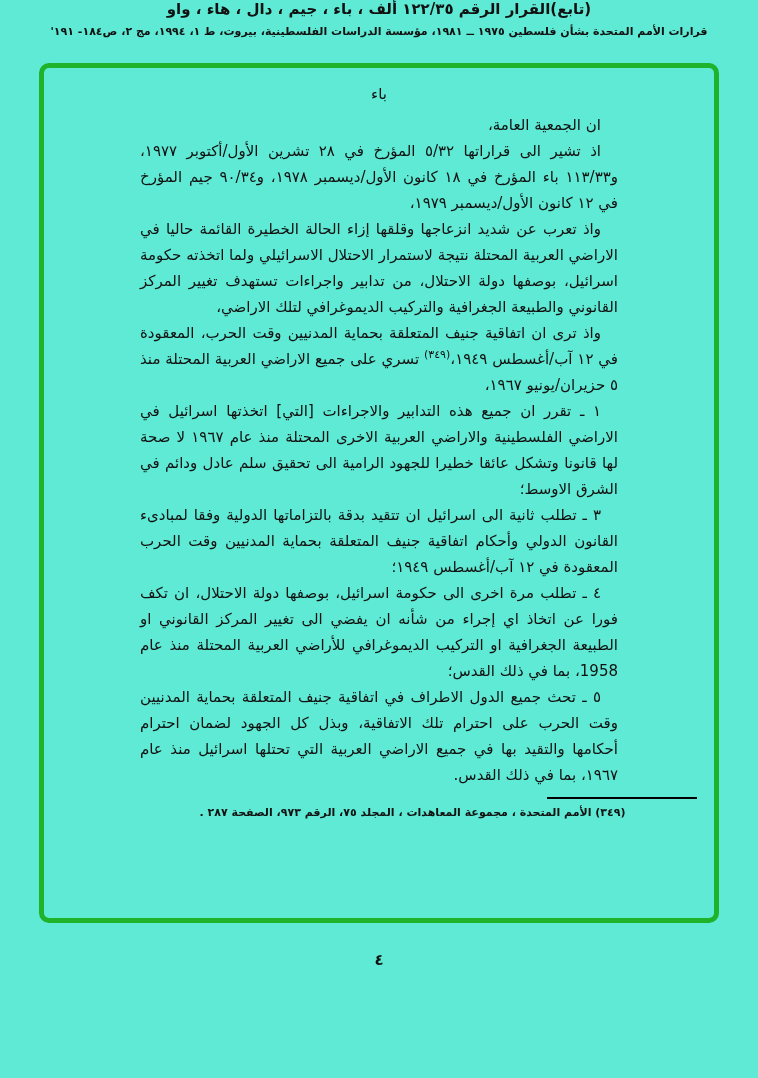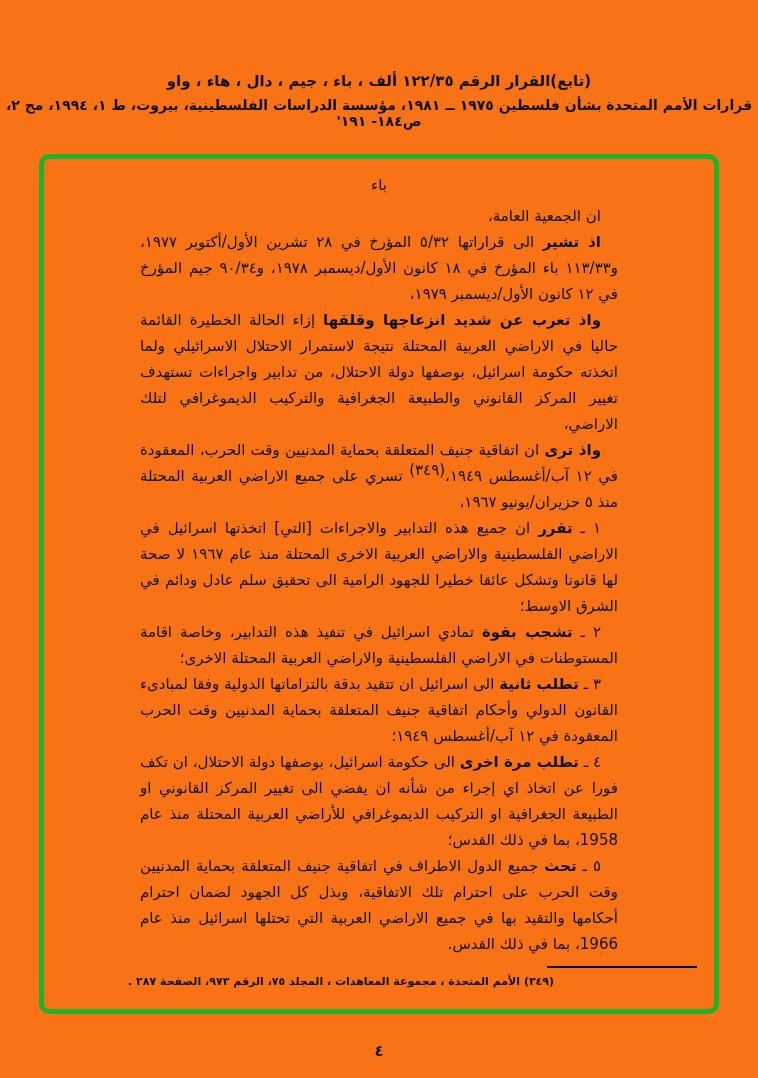--- a/index.html
+++ b/index.html
@@ -5,39 +5,38 @@
   html, body {
     margin: 0;
     padding: 0;
     background: #ffffff;
   }
   .page {
     position: relative;
     width: 758px;
     height: 1078px;
     margin: 0 auto;
-    background: #f97316;
+    background: #5eead4;
     overflow: hidden;
     font-family: "DejaVu Sans", sans-serif;
     color: #111111;
     box-sizing: border-box;
-    padding-top: 72px;
   }
   .hdr {
     text-align: center;
     direction: rtl;
   }
   .hdr-title {
     font-size: 15px;
     font-weight: 700;
     letter-spacing: 0.2px;
   }
   .hdr-source {
     margin-top: 7px;
-    font-size: 14px;
+    font-size: 11px;
     font-weight: 700;
   }
   .green-box {
     box-sizing: border-box;
     width: 680px;
     height: 860px;
     margin: 25px auto 2px auto;
     border: 5px solid #1eb32b;
     border-radius: 10px;
     padding: 13px 96px 0 96px;
@@ -54,41 +53,41 @@
     margin: 0;
     font-size: 15px;
     line-height: 26px;
     text-align: justify;
     text-indent: 17px;
   }
   .opening {
     font-weight: 400;
   }
   .lead {
-    font-weight: 700;
+    font-weight: 400;
   }
   .fn-ref {
-    font-size: 15px;
+    font-size: 11px;
     vertical-align: super;
     line-height: 0;
   }
   .footnote-block {
     margin: 9px -79px 0 -12px;
     direction: rtl;
   }
   .fn-rule {
     width: 150px;
     height: 2px;
     background: #000000;
     margin: 0 0 6px auto;
   }
   .fn-text {
     font-size: 11px;
     font-weight: 700;
-    text-align: left;
+    text-align: center;
     white-space: nowrap;
     line-height: 15px;
   }
   .page-number {
     margin-top: 28px;
     text-align: center;
     font-size: 15px;
     font-weight: 700;
   }
 </style>
@@ -109,27 +108,26 @@
       <p class="opening">ان الجمعية العامة،</p>
 
       <p><span class="lead">اذ تشير</span><span> الى قراراتها ٥/٣٢ المؤرخ في ٢٨ تشرين الأول/أكتوبر ١٩٧٧، و١١٣/٣٣ باء المؤرخ في ١٨ كانون الأول/ديسمبر ١٩٧٨، و٩٠/٣٤ جيم المؤرخ في ١٢ كانون الأول/ديسمبر ١٩٧٩،</span></p>
 
       <p><span class="lead">واذ تعرب عن شديد انزعاجها وقلقها</span><span> إزاء الحالة الخطيرة القائمة حاليا في الاراضي العربية المحتلة نتيجة لاستمرار الاحتلال الاسرائيلي ولما اتخذته حكومة اسرائيل، بوصفها دولة الاحتلال، من تدابير واجراءات تستهدف تغيير المركز القانوني والطبيعة الجغرافية والتركيب الديموغرافي لتلك الاراضي،</span></p>
 
       <p><span class="lead">واذ ترى</span><span> ان اتفاقية جنيف المتعلقة بحماية المدنيين وقت الحرب، المعقودة في ١٢ آب/أغسطس ١٩٤٩،</span><sup class="fn-ref">(٣٤٩)</sup><span> تسري على جميع الاراضي العربية المحتلة منذ ٥ حزيران/يونيو ١٩٦٧،</span></p>
 
       <p><span>١ ـ </span><span class="lead">تقرر</span><span> ان جميع هذه التدابير والاجراءات [التي] اتخذتها اسرائيل في الاراضي الفلسطينية والاراضي العربية الاخرى المحتلة منذ عام ١٩٦٧ لا صحة لها قانونا وتشكل عائقا خطيرا للجهود الرامية الى تحقيق سلم عادل ودائم في الشرق الاوسط؛</span></p>
 
-      <p><span>٢ ـ </span><span class="lead">تشجب بقوة</span><span> تمادي اسرائيل في تنفيذ هذه التدابير، وخاصة اقامة المستوطنات في الاراضي الفلسطينية والاراضي العربية المحتلة الاخرى؛</span></p>
 
       <p><span>٣ ـ </span><span class="lead">تطلب ثانية</span><span> الى اسرائيل ان تتقيد بدقة بالتزاماتها الدولية وفقا لمبادىء القانون الدولي وأحكام اتفاقية جنيف المتعلقة بحماية المدنيين وقت الحرب المعقودة في ١٢ آب/أغسطس ١٩٤٩؛</span></p>
 
       <p><span>٤ ـ </span><span class="lead">تطلب مرة اخرى</span><span> الى حكومة اسرائيل، بوصفها دولة الاحتلال، ان تكف فورا عن اتخاذ اي إجراء من شأنه ان يفضي الى تغيير المركز القانوني او الطبيعة الجغرافية او التركيب الديموغرافي للأراضي العربية المحتلة منذ عام 1958، بما في ذلك القدس؛</span></p>
 
-      <p><span>٥ ـ </span><span class="lead">تحث</span><span> جميع الدول الاطراف في اتفاقية جنيف المتعلقة بحماية المدنيين وقت الحرب على احترام تلك الاتفاقية، وبذل كل الجهود لضمان احترام أحكامها والتقيد بها في جميع الاراضي العربية التي تحتلها اسرائيل منذ عام 1966، بما في ذلك القدس.</span></p>
+      <p><span>٥ ـ </span><span class="lead">تحث</span><span> جميع الدول الاطراف في اتفاقية جنيف المتعلقة بحماية المدنيين وقت الحرب على احترام تلك الاتفاقية، وبذل كل الجهود لضمان احترام أحكامها والتقيد بها في جميع الاراضي العربية التي تحتلها اسرائيل منذ عام ١٩٦٧، بما في ذلك القدس.</span></p>
     </div>
 
     <div class="footnote-block">
       <div class="fn-rule"></div>
       <div class="fn-text">(٣٤٩) الأمم المتحدة ، مجموعة المعاهدات ، المجلد ٧٥، الرقم ٩٧٣، الصفحة ٢٨٧ .</div>
     </div>
   </div>
 
   <div class="page-number">٤</div>
 

